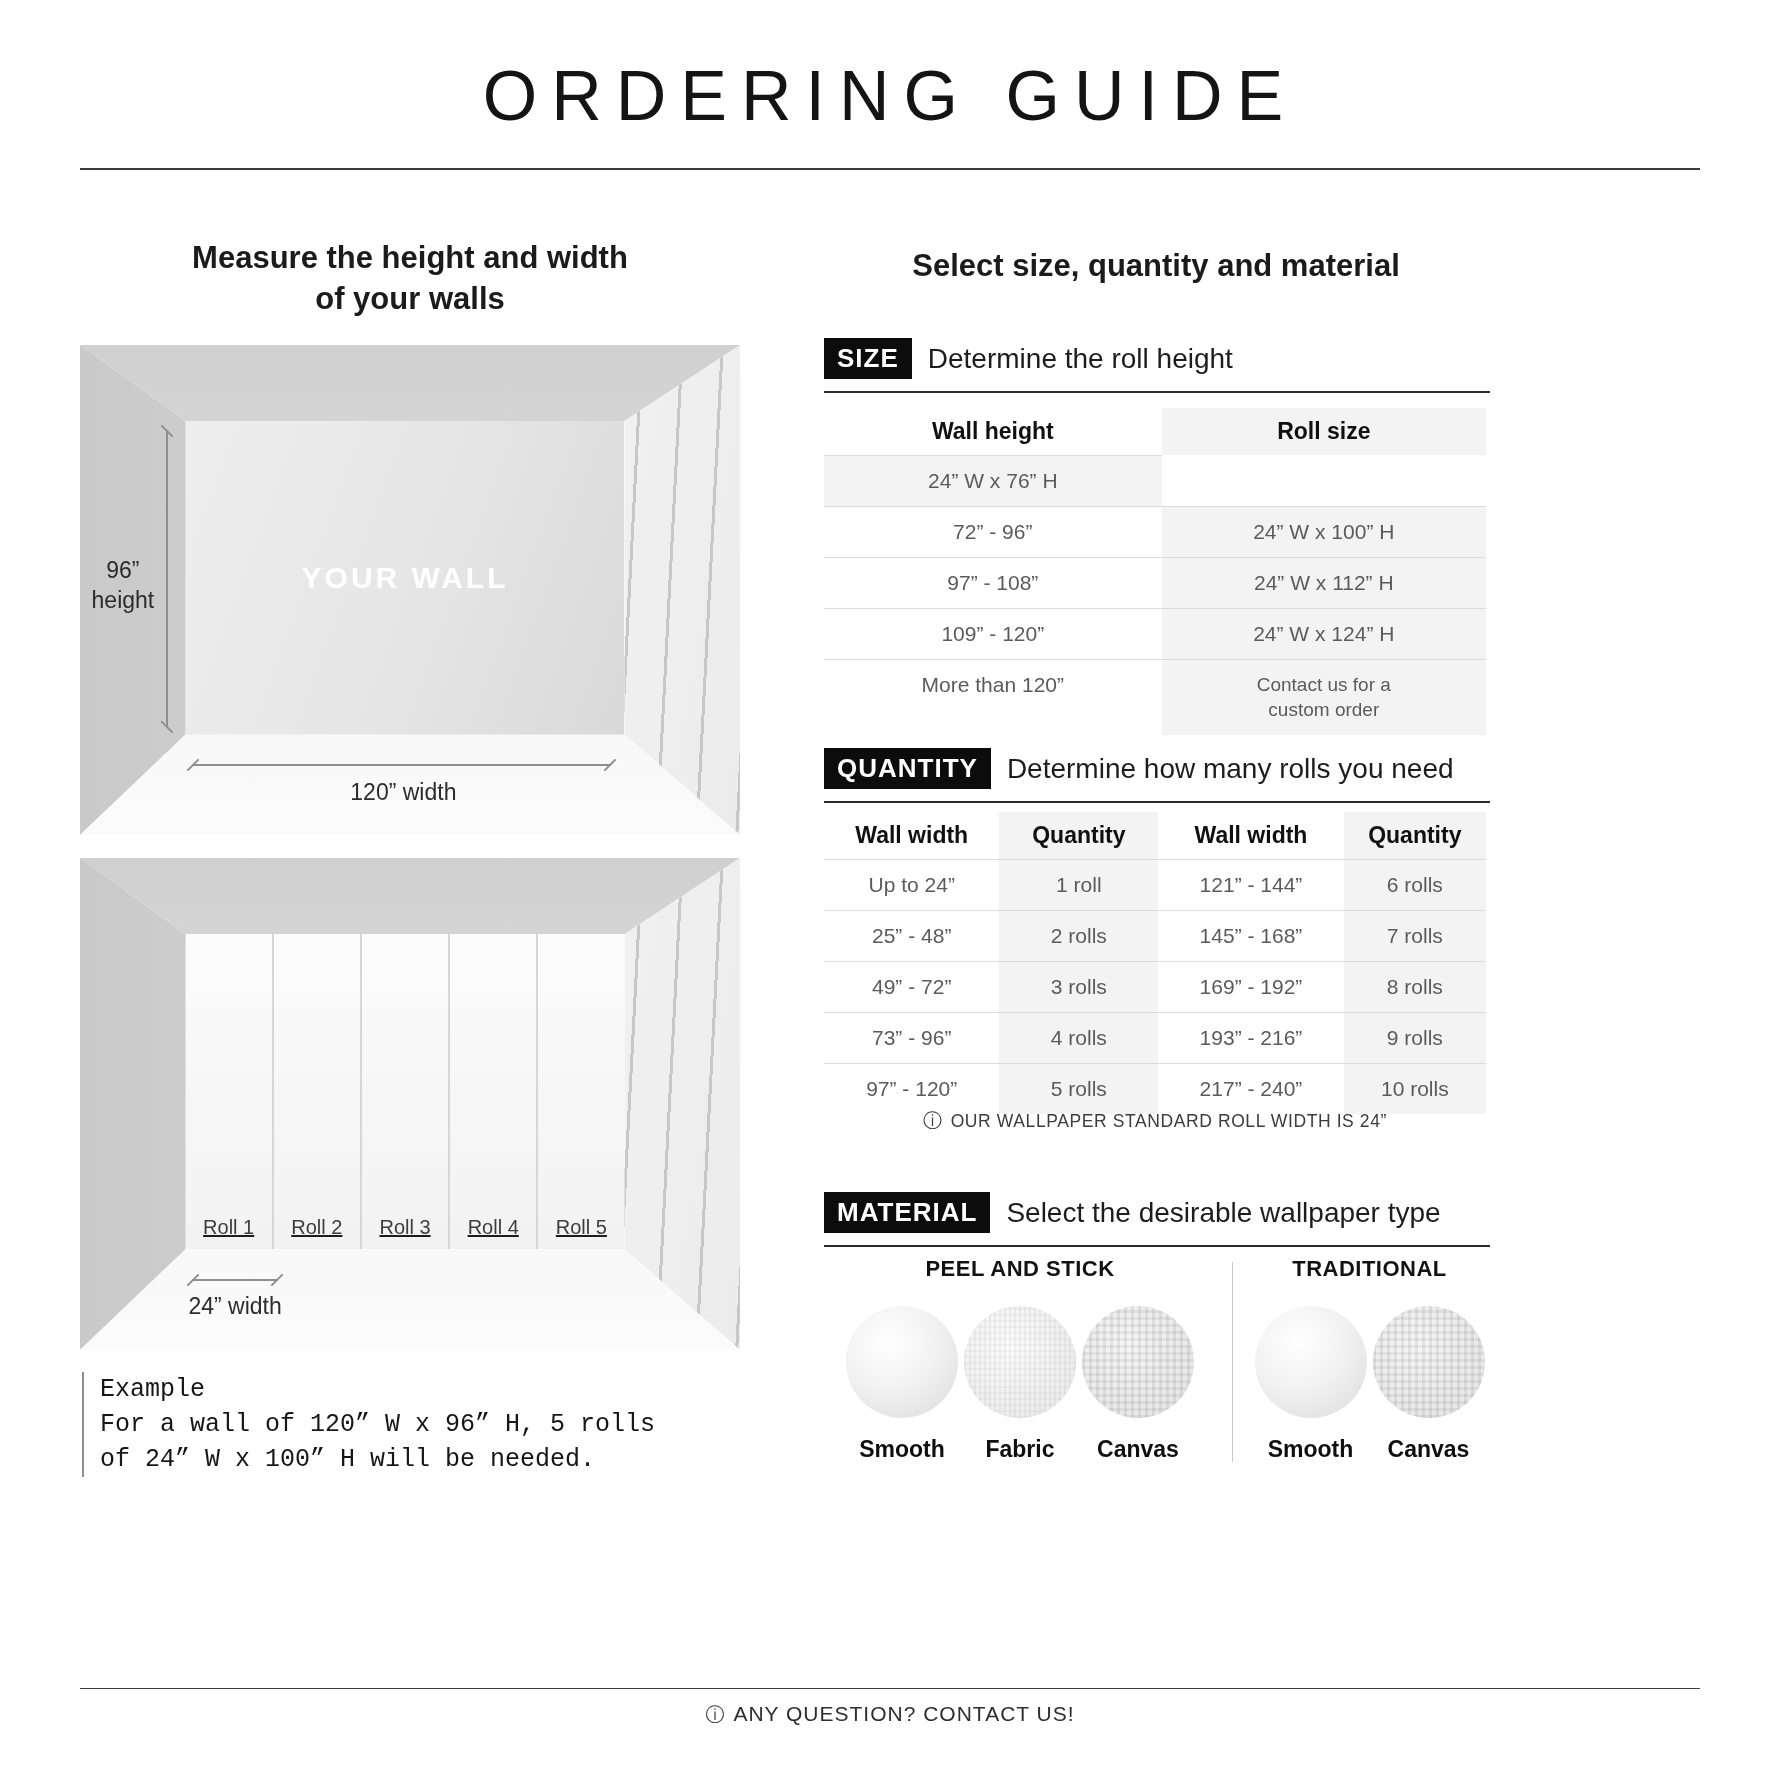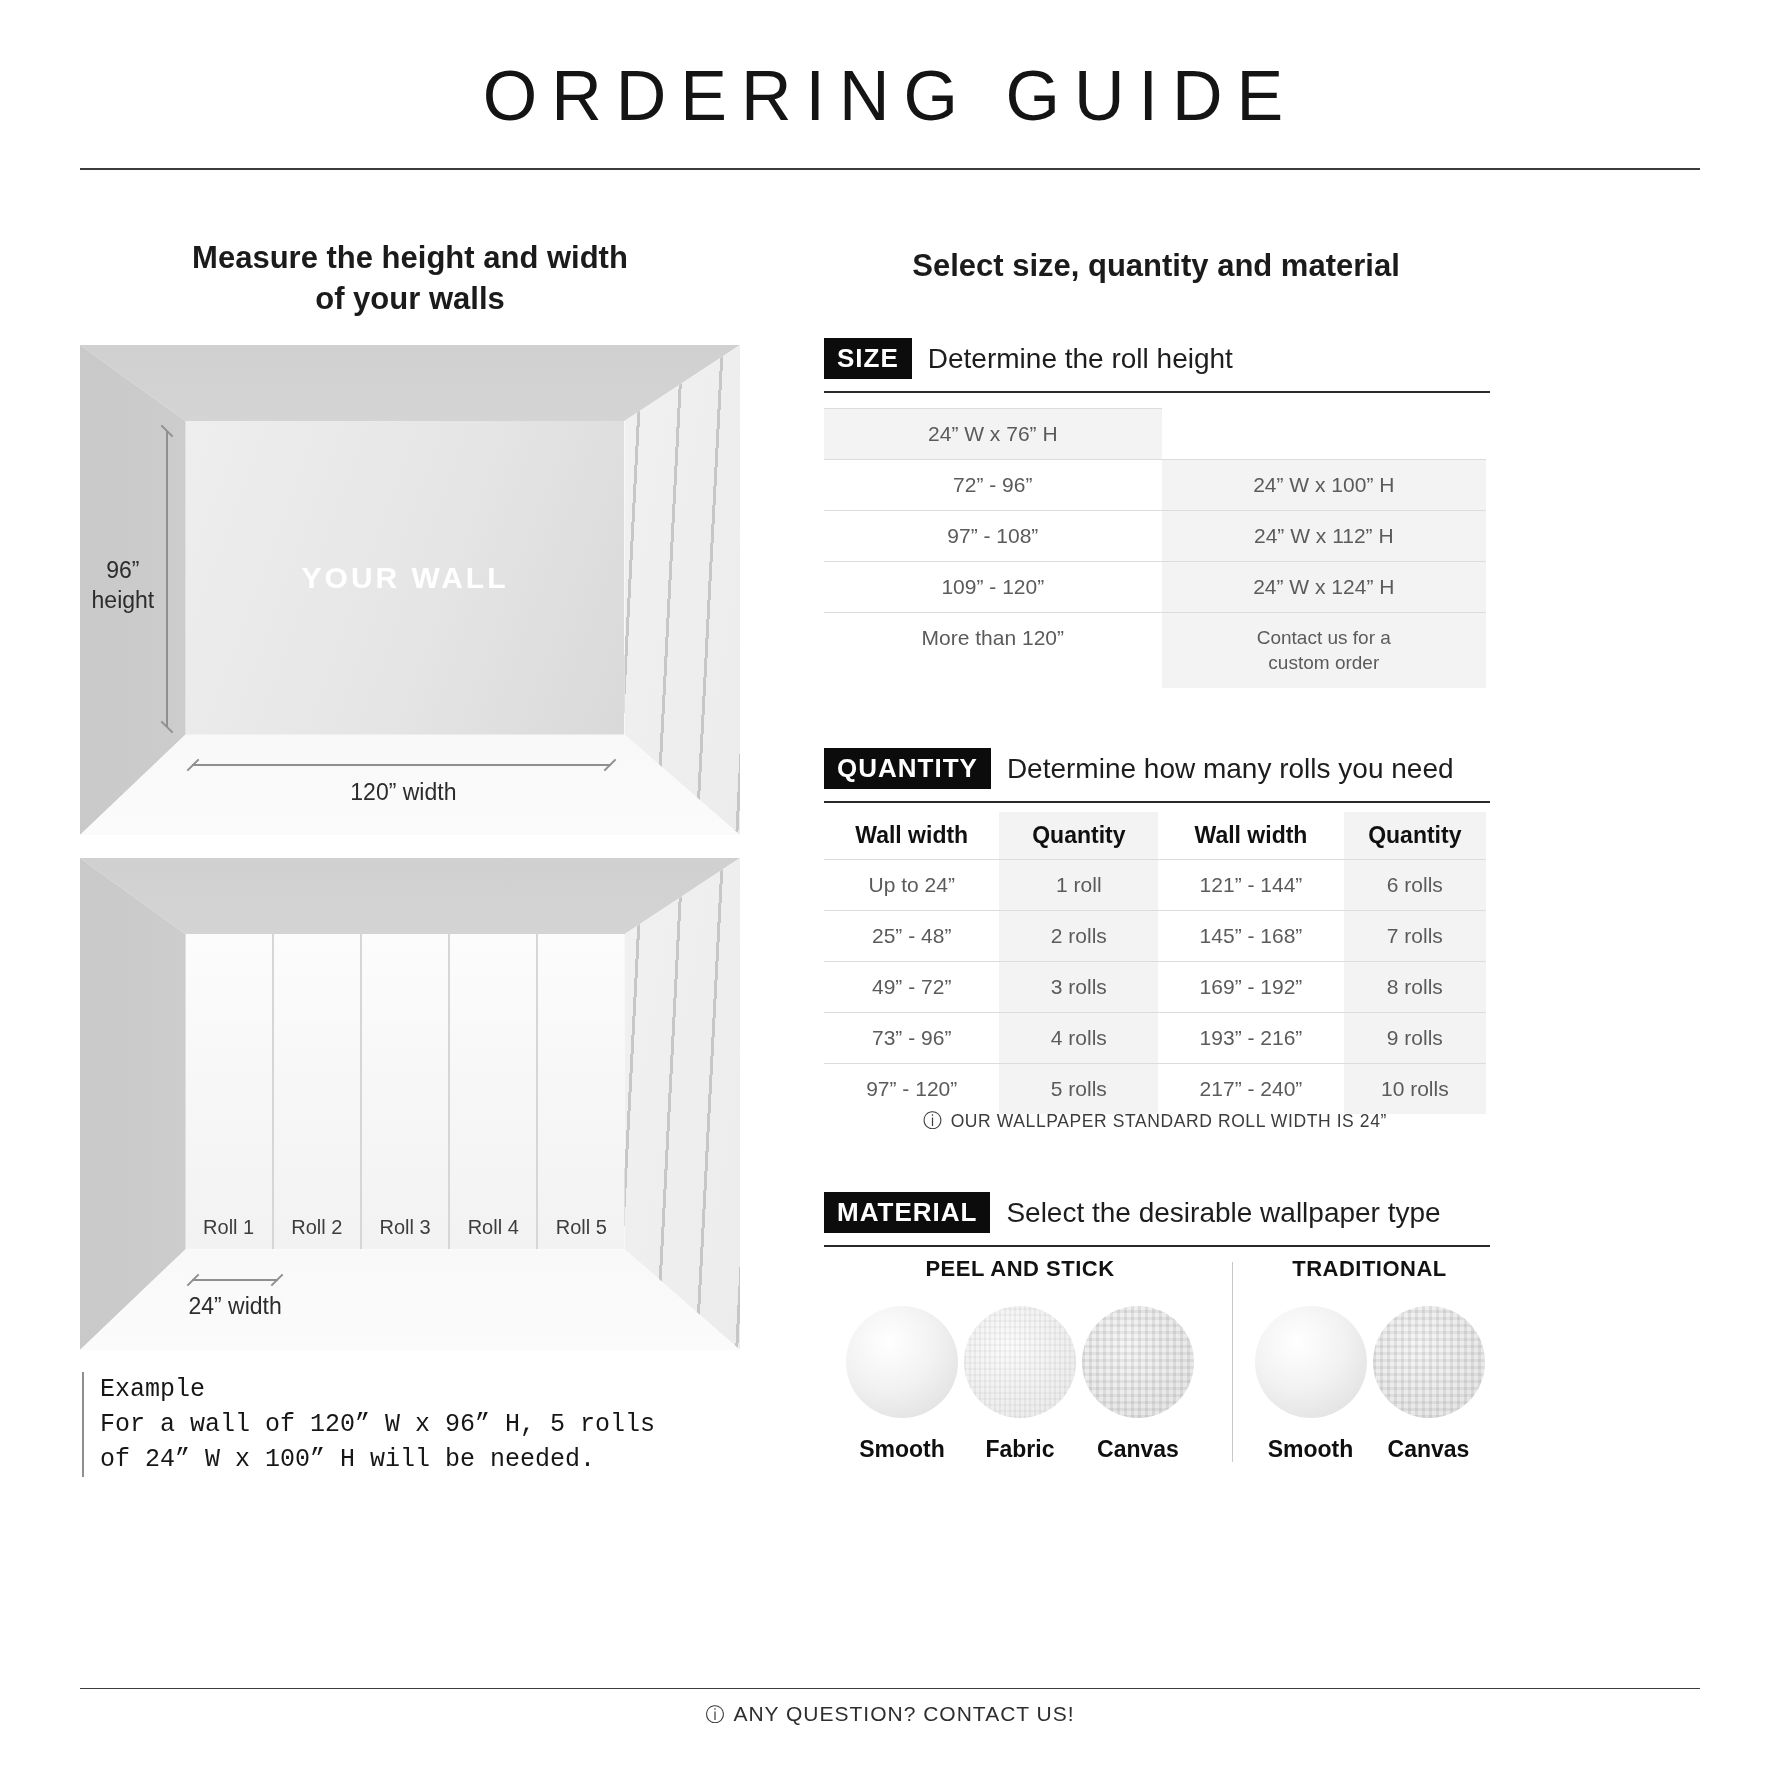--- a/index.html
+++ b/index.html
@@ -56,21 +56,21 @@
   .measure-h::after{right:0;}
   .measure-h.small{left:17%;width:13%;}
 
   .height-label{position:absolute;left:0.5%;top:43%;width:12%;text-align:center;
     font-size:23px;color:#2c2c2c;line-height:1.3;}
   .height-label span{display:block;}
   .width-label{position:absolute;left:16%;top:88.5%;width:66%;text-align:center;
     font-size:23px;color:#2c2c2c;}
   .width-label.small{left:6.5%;width:34%;}
 
-  .rolls{position:absolute;left:16%;top:15.5%;width:66.5%;height:64%;display:flex;}
+  .rolls{position:absolute;left:16%;top:15.5%;width:66.5%;height:64%;display:flex;text-decoration:underline;}
   .roll{flex:1;position:relative;display:flex;align-items:flex-end;justify-content:center;
     padding-bottom:10px;font-size:20px;color:#3d3d3d;
     background:linear-gradient(180deg,#fcfcfc,#f2f2f2);border-right:2px solid #d6d6d6;}
   .roll:last-child{border-right:none;}
 
   .example{position:absolute;left:82px;top:1372px;width:580px;
     border-left:2px solid #8f8f8f;padding-left:16px;font-size:25px;line-height:1.4;color:#171717;font-family:Liberation Mono, monospace;}
 
   
   .section-header{position:absolute;left:824px;width:666px;border-bottom:2px solid #2a2a2a;
@@ -180,20 +180,24 @@
     <div>Example</div>
     <div>For a wall of 120” W x 96” H, 5 rolls of 24” W x 100” H will be needed.</div>
   </div>
 
   <div class="section-header sh-size">
     <span class="badge">SIZE</span>
     <span class="section-sub">Determine the roll height</span>
   </div>
   <div class="table size-table">
     <div class="trow">
+      <div class="th">Wall height</div>
+      <div class="th shade">Roll size</div>
+    </div>
+    <div class="trow">
       <div class="td shade">24” W x 76” H</div>
     </div>
     <div class="trow">
       <div class="td">72” - 96”</div>
       <div class="td shade">24” W x 100” H</div>
     </div>
     <div class="trow">
       <div class="td">97” - 108”</div>
       <div class="td shade">24” W x 112” H</div>
     </div>

